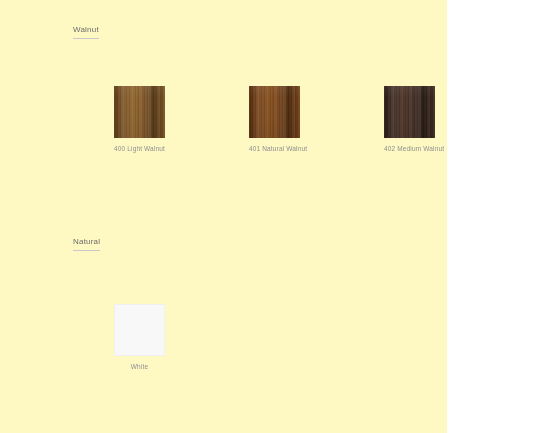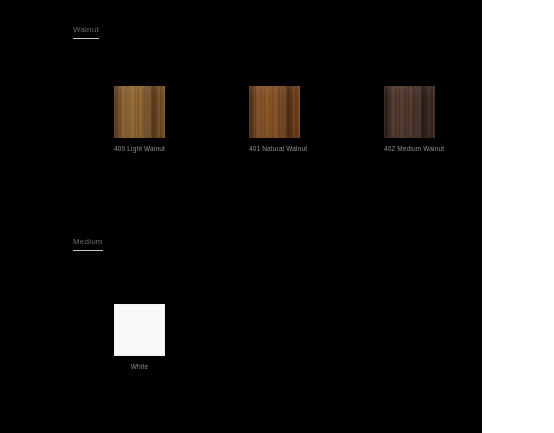--- a/index.html
+++ b/index.html
@@ -8,23 +8,23 @@
   }
   body {
     width: 554px;
     height: 433px;
     background: #ffffff;
     font-family: "Liberation Sans", sans-serif;
     overflow: hidden;
   }
   .page {
     position: relative;
-    width: 482px;
+    width: 447px;
     height: 433px;
-    background: #000000;
+    background: #fef9c3;
   }
 
   
   .section {
     position: absolute;
     left: 0;
     width: 554px;
   }
   .section-walnut { top: 18px; }
   .section-acrylic { top: 230px; }
@@ -164,21 +164,21 @@
         <div class="swatch-tile" style="background: linear-gradient(90deg, rgb(43, 29, 22) 0%, rgb(63, 44, 34) 18%, rgb(85, 57, 44) 38%, rgb(63, 44, 34) 58%, rgb(43, 29, 22) 78%, rgb(63, 44, 34) 100%);">
           <div class="grain"></div>
         </div>
         <div class="swatch-label">402 Medium Walnut</div>
       </div>
 
     </div>
   </div>
 
   <div class="section section-acrylic">
-    <div class="section-heading">Medium</div>
+    <div class="section-heading">Natural</div>
 
     <div class="swatch-grid">
 
       <div class="swatch-cell">
         <div class="swatch-tile bordered" style="background: rgb(248, 248, 248);">
           
         </div>
         <div class="swatch-label">White</div>
       </div>
 

